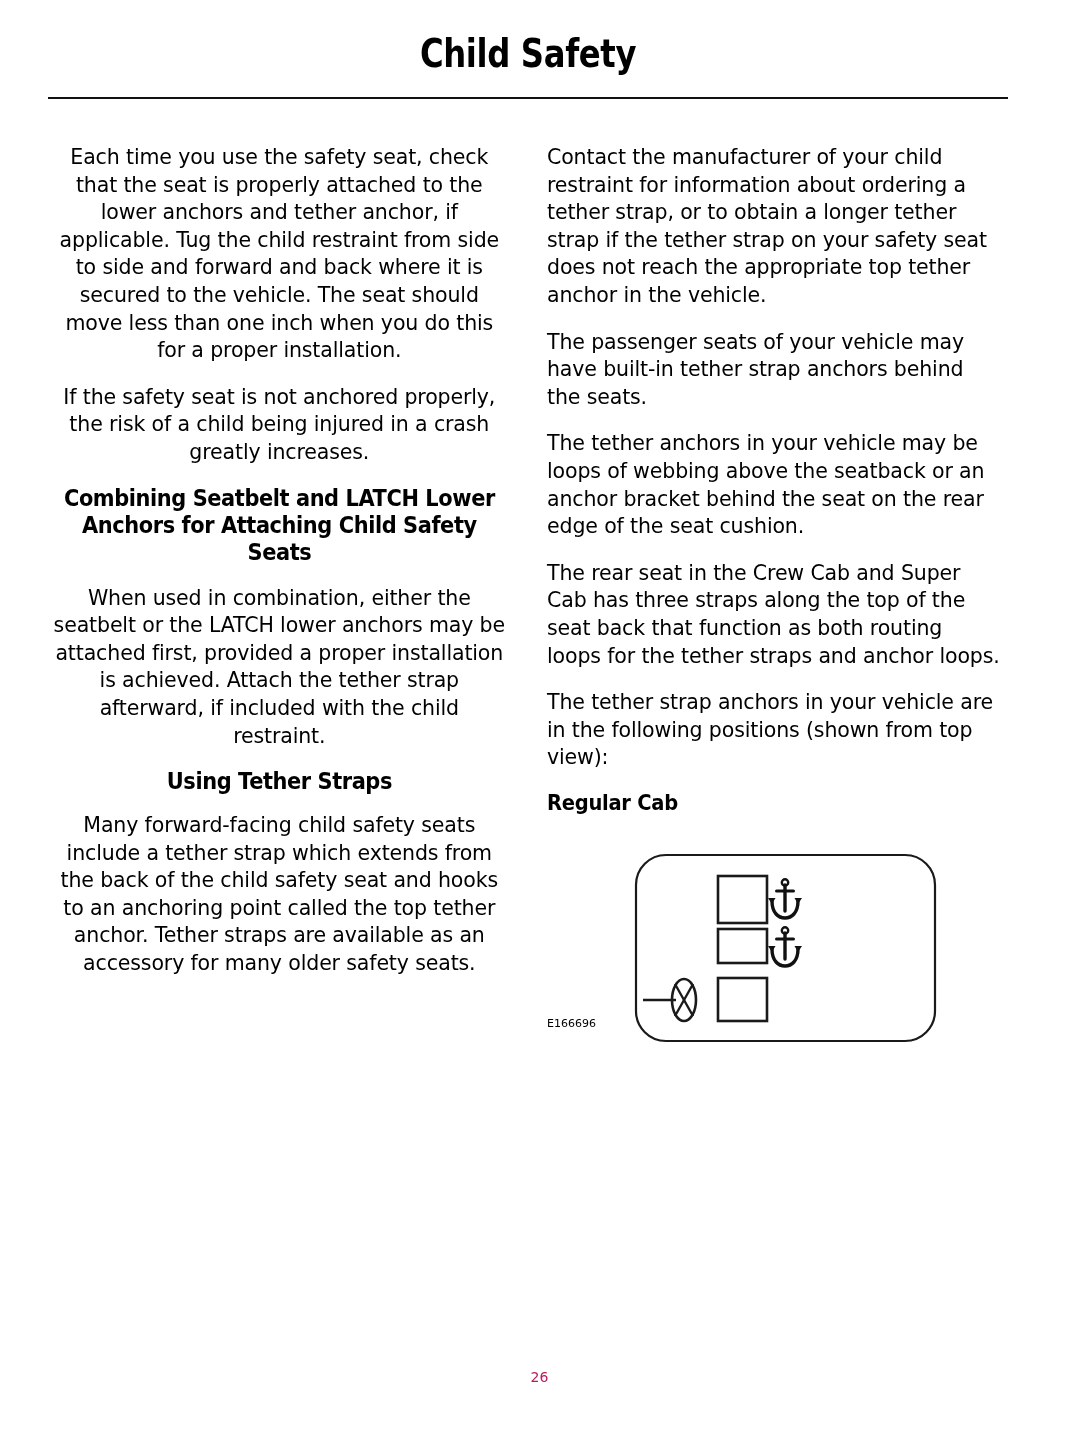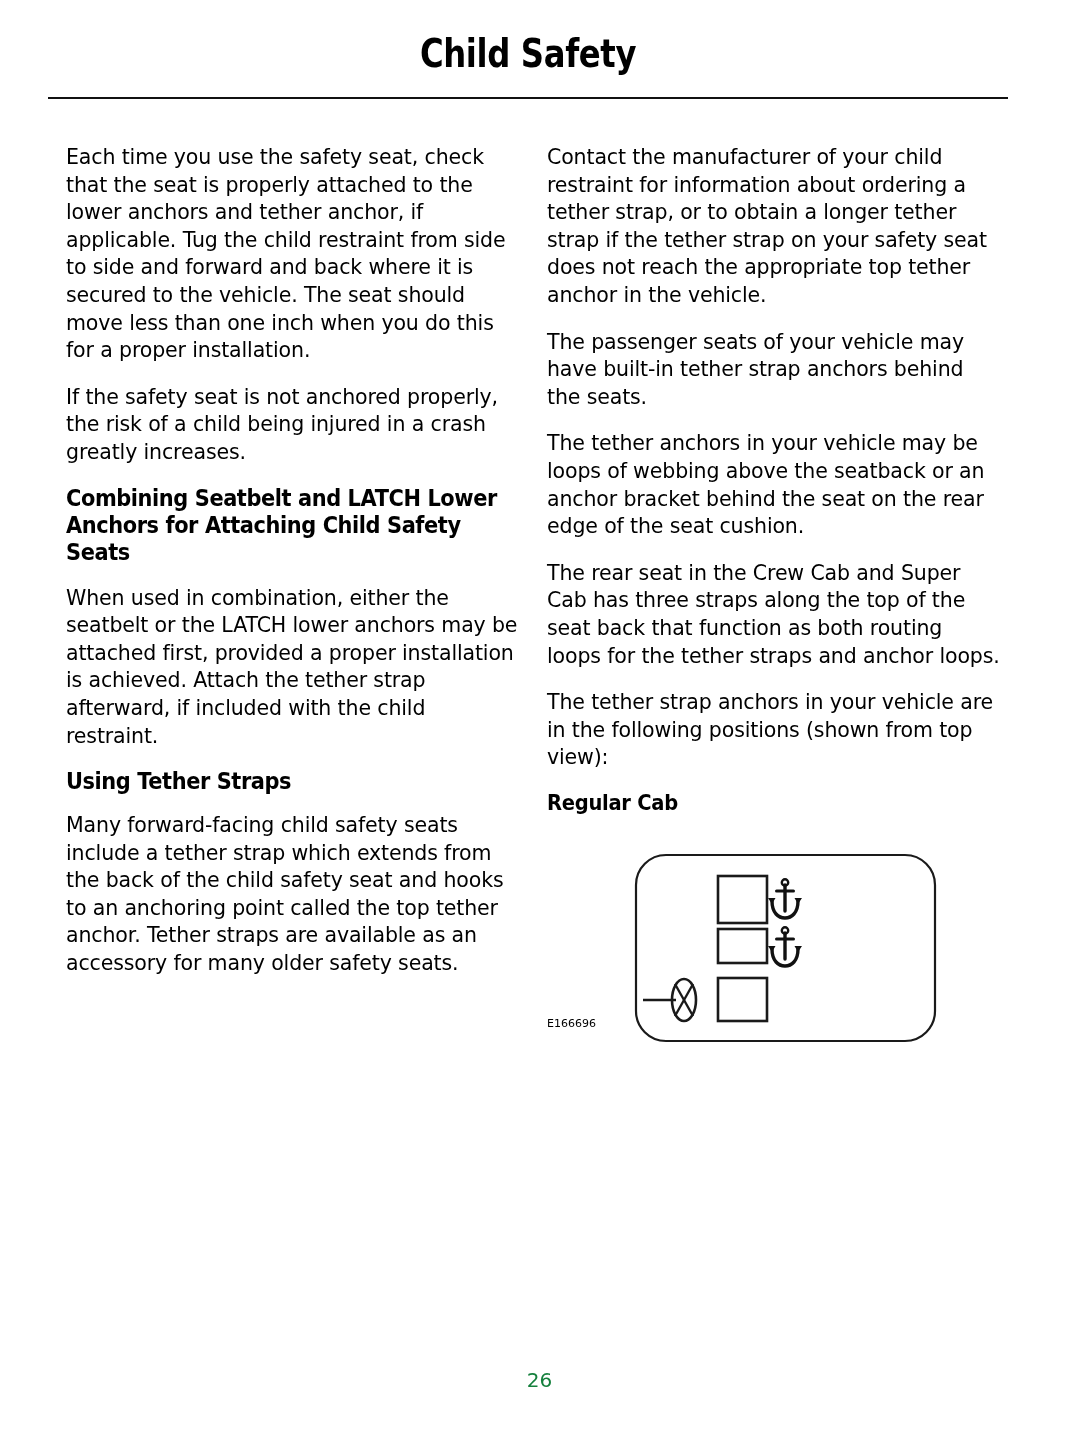--- a/index.html
+++ b/index.html
@@ -45,21 +45,21 @@
     border-top: 2.5px solid #111111;
     width: 100%;
   }
 
   
   .col {
     position: absolute;
     top: 143px;
     width: 455px;
   }
-  .col-left  { left: 66px; }
+  .col-left  { left: 52px; text-align: center; }
   .col-right { left: 547px; }
 
   p.body-text {
     margin: 0 0 19px 0;
     font-size: 21.5px;
     line-height: 27.6px;
     letter-spacing: -0.15px;
     font-family: "DejaVu Sans", sans-serif;
     font-weight: 400;
     transform: scaleX(0.955);
@@ -115,24 +115,24 @@
 
   
   .footer {
     position: absolute;
     left: 0;
     top: 1368px;
     width: 1079px;
     text-align: center;
   }
   .page-number {
-    font-size: 20px;
+    font-size: 14px;
     font-family: "DejaVu Sans", sans-serif;
     font-weight: 400;
-    color: #15803d;
+    color: #be185d;
   }
 </style>
 </head>
 <body>
 
 <div class="page">
 
   <div class="header">
     <div class="header-title">Child Safety</div>
     <div class="header-rule"></div>

